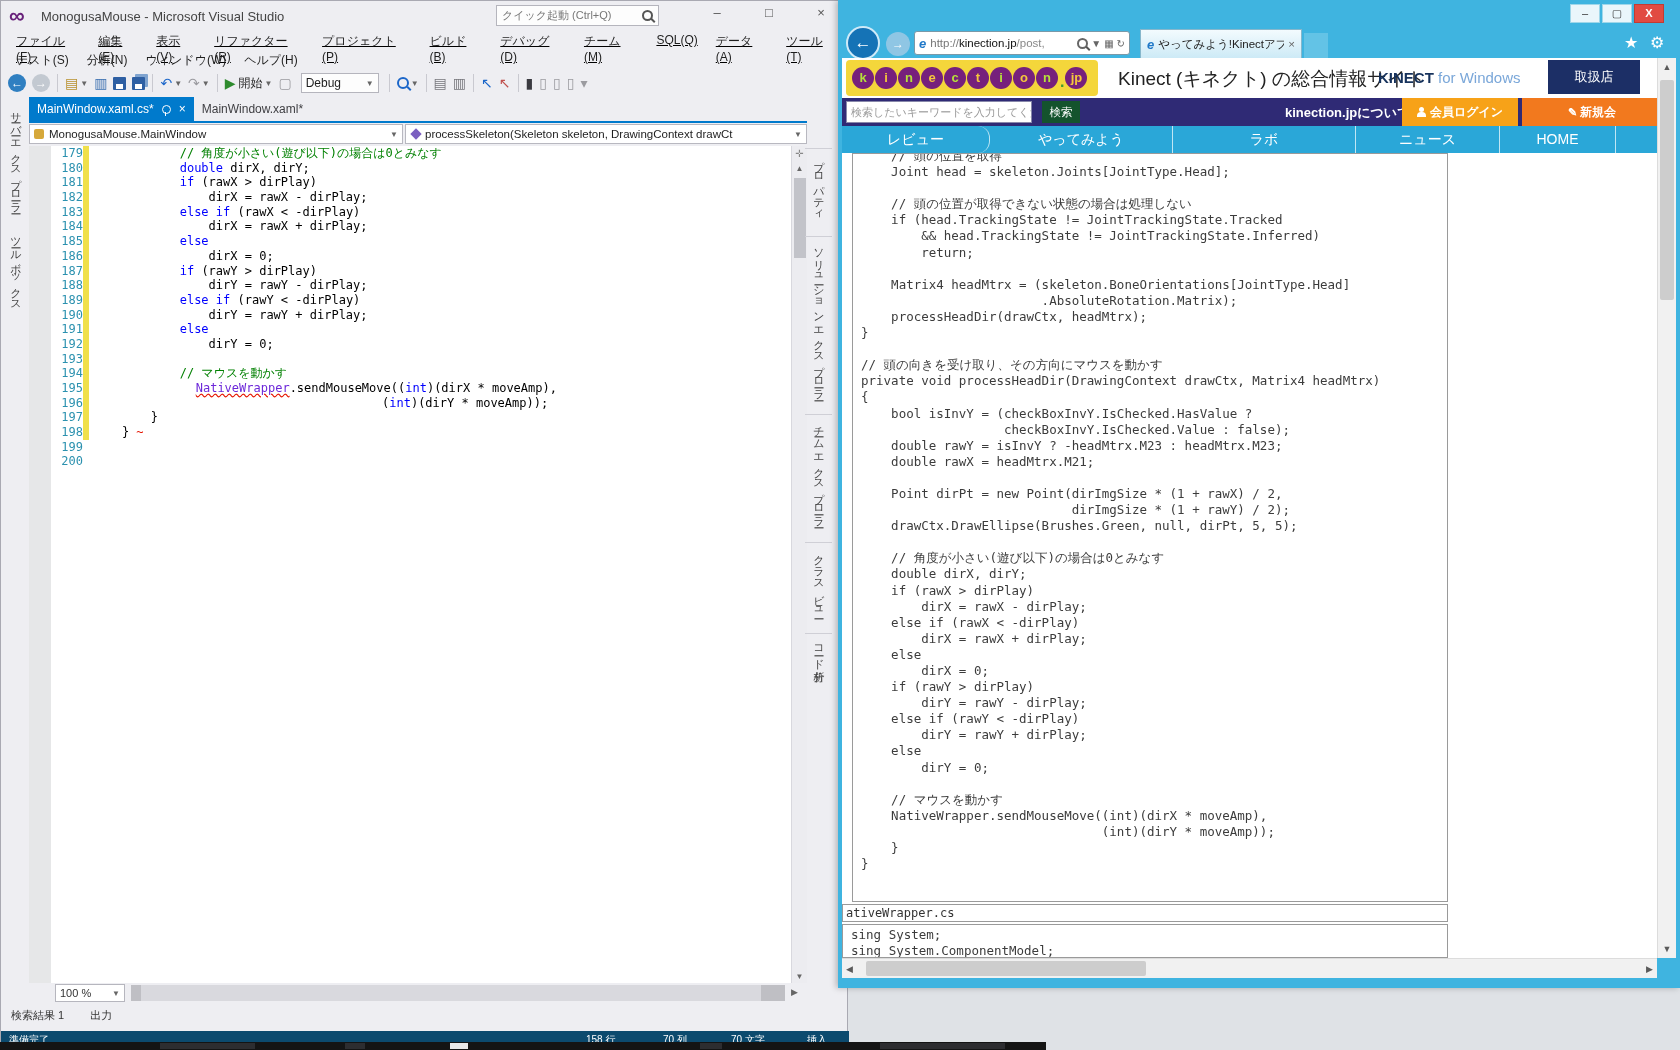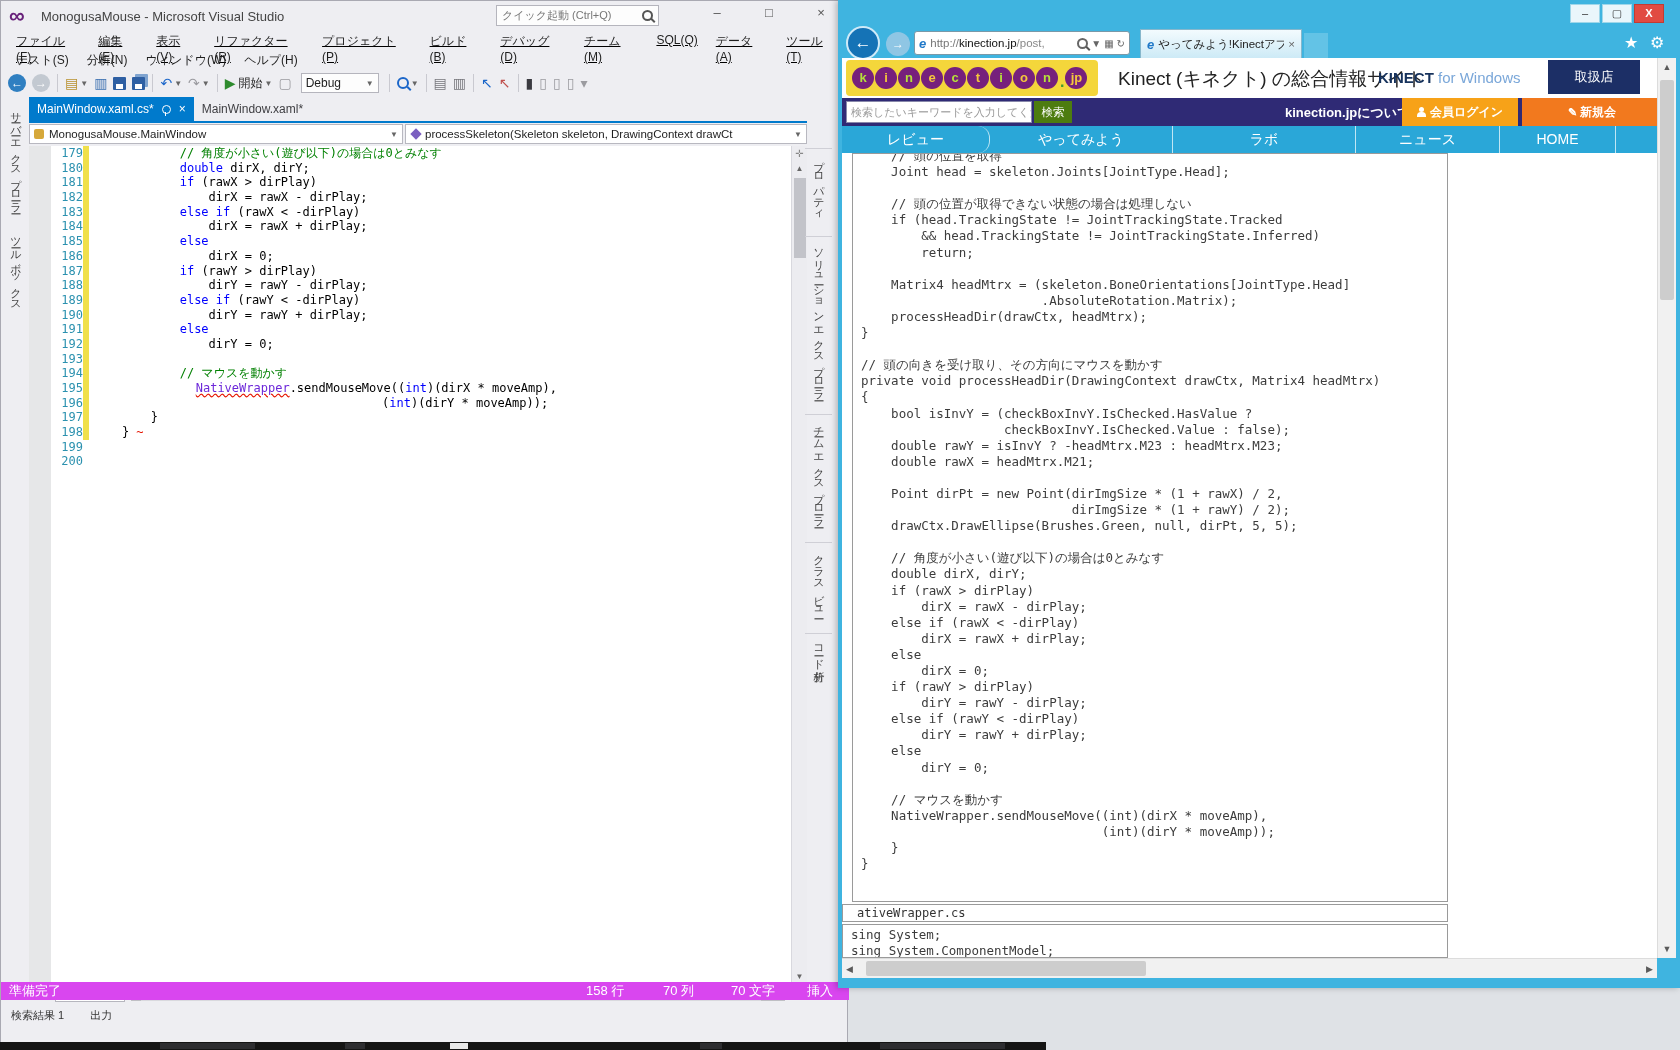--- a/index.html
+++ b/index.html
@@ -91,22 +91,22 @@
   #vs-zoombox{position:absolute;left:26px;top:1px;width:70px;height:18px;background:#fff;
       border:1px solid #b6b6be;box-sizing:border-box;font-size:11px;color:#333;display:flex;
       align-items:center;padding:0 4px;}
   #vs-zoombox .cv{flex:1;}
   #vs-hscroll{position:absolute;left:102px;top:2px;width:654px;height:16px;background:#bfbfc4;}
   #vs-hthumb{position:absolute;left:10px;top:0;width:620px;height:16px;background:#d9d9de;}
   .hs-arrow{position:absolute;top:4px;font-size:9px;color:#666;}
   #vs-paneltabs{position:absolute;left:0;top:1002px;width:848px;height:24px;display:flex;
       align-items:center;padding-left:10px;box-sizing:border-box;}
   .panel-tab{font-size:11px;color:#333;margin-right:26px;}
-  #vs-status{position:absolute;left:0;top:981px;width:848px;height:18px;background:#d946ef;
-      color:#fff;font-size:13px;line-height:18px;}
+  #vs-status{position:absolute;left:0;top:1030px;width:848px;height:18px;background:#0c4a6e;
+      color:#fff;font-size:10px;line-height:18px;}
   #vs-status .st{position:absolute;top:0;}
 
   
   #ie{position:absolute;left:838px;top:0;width:842px;height:988px;background:#3fb4e0;
       box-shadow:-2px 0 6px rgba(0,0,0,.25);}
   .ie-winbtn{position:absolute;top:4px;width:30px;height:19px;background:#eaf6fb;border:1px solid #9fd7ea;
       box-sizing:border-box;text-align:center;line-height:17px;font-size:11px;color:#333;}
   .ie-winbtn.close{background:#e14b42;border-color:#c23b33;color:#fff;font-weight:bold;}
   #ie-back{position:absolute;left:8px;top:26px;width:34px;height:34px;border-radius:50%;
       background:#1573b6;border:2px solid #cfeaf8;box-sizing:border-box;color:#fff;text-align:center;
@@ -139,42 +139,42 @@
   #kn-tagline{position:absolute;left:276px;top:8px;font-size:19px;color:#222;}
   #kn-brand{position:absolute;left:536px;top:11px;font-size:15px;}
   #kn-brand .b1{color:#16325c;font-weight:bold;}
   #kn-brand .b2{color:#7aa7d9;}
   #kn-dealer{position:absolute;left:706px;top:2px;width:92px;height:34px;background:#1c2f66;color:#fff;
       font-size:13px;text-align:center;line-height:34px;}
   #kn-search{position:absolute;left:0;top:40px;width:815px;height:28px;background:#2f2a75;}
   #kn-input{position:absolute;left:4px;top:3px;width:186px;height:22px;background:#fff;
       border:1px solid #8888aa;box-sizing:border-box;font-size:11px;color:#999;line-height:20px;
       padding:0 4px;overflow:hidden;white-space:nowrap;}
-  #kn-searchbtn{position:absolute;left:192px;top:3px;width:38px;height:22px;background:#4d7c0f;
+  #kn-searchbtn{position:absolute;left:200px;top:3px;width:38px;height:22px;background:#14532d;
       color:#fff;font-size:11.5px;text-align:center;line-height:22px;}
   #kn-about{position:absolute;left:443px;top:6px;color:#fff;font-size:13px;font-weight:bold;}
   .kn-orange{position:absolute;top:0;height:28px;color:#fff;font-size:12px;font-weight:bold;
       display:flex;align-items:center;justify-content:center;}
   #kn-login{left:560px;width:116px;background:#f7a218;}
   #kn-signup{left:680px;width:140px;background:#f2791e;}
   .person{width:9px;height:10px;position:relative;margin-right:4px;}
   .person::before{content:"";position:absolute;left:2px;top:0;width:5px;height:5px;border-radius:50%;background:#fff;}
   .person::after{content:"";position:absolute;left:0;top:5px;width:9px;height:5px;border-radius:4px 4px 0 0;background:#fff;}
   .pen{color:#fff;font-size:11px;margin-right:3px;}
   #kn-nav{position:absolute;left:0;top:68px;width:815px;height:27px;background:#2aa7d8;display:flex;}
   .kn-nav-item{height:27px;color:#fff;font-size:14px;text-align:center;line-height:27px;
       border-right:1px solid #bfe6f4;box-sizing:border-box;flex:none;}
   
   #ie-codebox{position:absolute;left:10px;top:95px;width:596px;height:749px;border:1px solid #9a9a9a;
       box-sizing:border-box;overflow:hidden;padding-left:8px;}
   #ie-codebox .inner{margin-top:-6px;}
   .iel{font-family:"DejaVu Sans Mono",monospace;font-size:12.5px;line-height:16.1px;height:16.1px;
       color:#3c3c3c;white-space:pre;}
   #ie-filelabel{position:absolute;left:0;top:846px;width:606px;height:18px;border:1px solid #9a9a9a;
-      box-sizing:border-box;font-size:12px;color:#333;line-height:16px;padding-left:14px;
+      box-sizing:border-box;font-size:12px;color:#333;line-height:16px;padding-left:3px;
       font-family:"DejaVu Sans Mono",monospace;}
   #ie-codebox2{position:absolute;left:0;top:866px;width:606px;height:34px;border:1px solid #9a9a9a;
       box-sizing:border-box;overflow:hidden;padding:2px 0 0 8px;}
   
   #ie-hscroll{position:absolute;left:4px;top:958px;width:815px;height:20px;background:#f1f1f1;
       border-top:1px solid #dcdcdc;box-sizing:border-box;}
   #ie-hscroll .la{position:absolute;left:4px;top:5px;font-size:9px;color:#5a5a5a;}
   #ie-hscroll .ra{position:absolute;right:4px;top:5px;font-size:9px;color:#5a5a5a;}
   #ie-hthumb{position:absolute;left:24px;top:2px;width:280px;height:15px;background:#cdcdcd;border-radius:2px;}
   #ie-vscroll{position:absolute;left:819px;top:58px;width:19px;height:900px;background:#f1f1f1;

